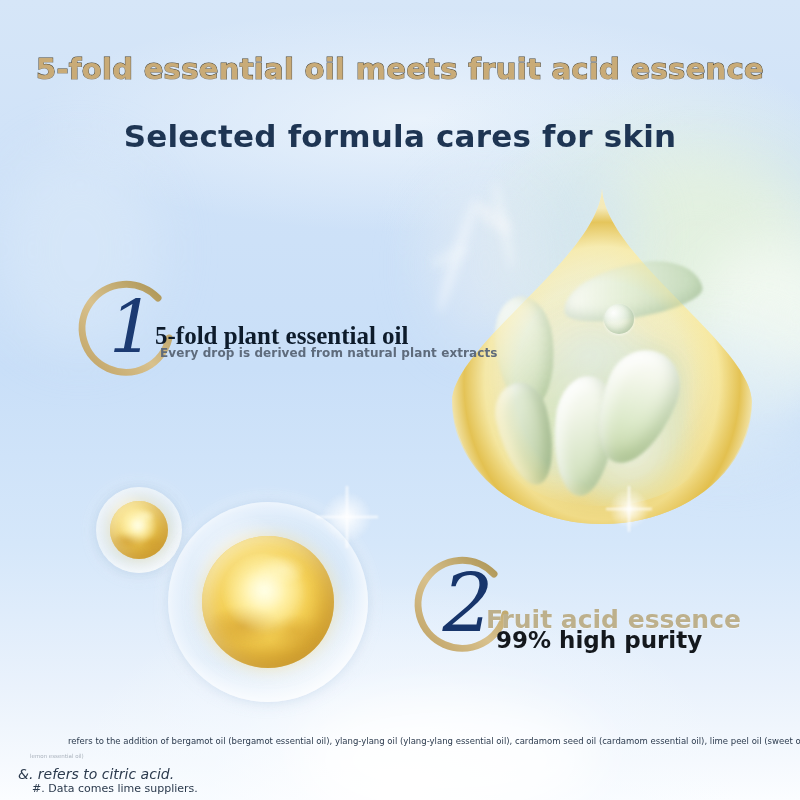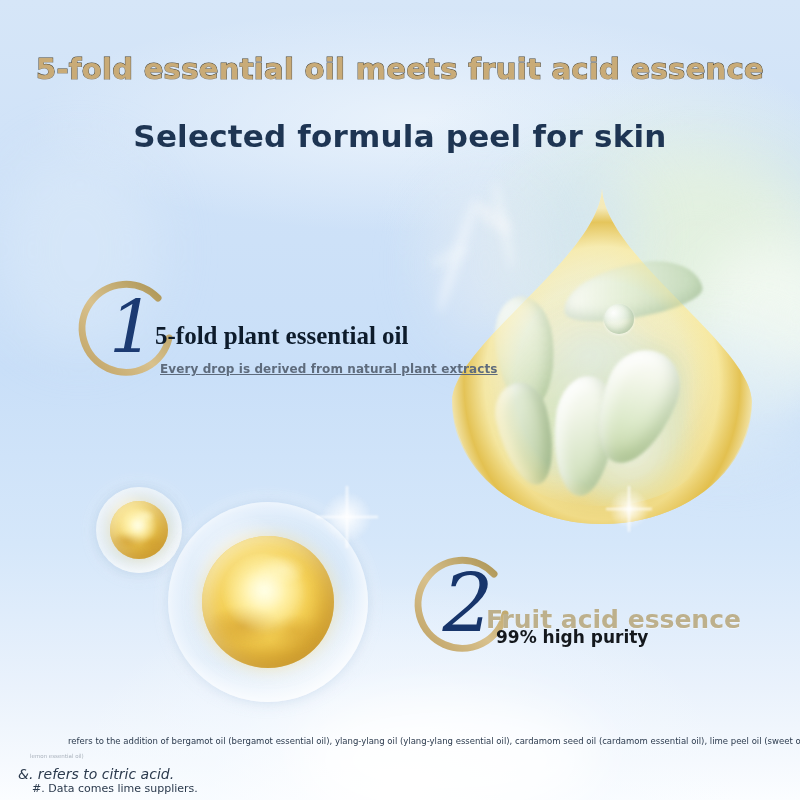--- a/index.html
+++ b/index.html
@@ -68,21 +68,21 @@
   .sec-title{
     position:absolute;font-size:25px;font-weight:bold;
     font-family:"DejaVu Sans",sans-serif;white-space:nowrap;
   }
   .sec-title.dark{color:#0d1b2b;}
   .sec-title.gold{color:#bdb08c;text-shadow:0 1px 1px rgba(255,255,255,.5);}
   .sec-sub{
     position:absolute;font-size:12px;font-weight:bold;color:#5e6b7c;
     font-family:"DejaVu Sans",sans-serif;white-space:nowrap;letter-spacing:.1px;
   }
-  .sec-sub.strong{font-size:17px;color:#14181d;letter-spacing:0;}
+  .sec-sub.strong{font-size:23px;color:#14181d;letter-spacing:0;}
 
   
   .droplet{position:absolute;left:452px;top:186px;width:300px;height:340px;}
   .droplet .shape{
     position:absolute;inset:0;
     background:
       radial-gradient(ellipse 120px 110px at 52% 62%, rgba(214,226,204,.95) 0%, rgba(224,233,212,.82) 42%, rgba(243,238,200,.55) 70%, rgba(250,238,170,.35) 100%),
       linear-gradient(160deg, rgba(255,255,255,.85) 0%, rgba(250,248,225,.6) 28%, rgba(243,226,140,.72) 62%, rgba(228,196,86,.8) 88%, rgba(236,214,130,.6) 100%);
     border-radius:50% 50% 50% 50% / 62% 62% 38% 38%;
     clip-path:path("M150 2 C152 70 300 160 300 216 C300 284 233 338 150 338 C67 338 0 284 0 216 C0 160 148 70 150 2 Z");
@@ -210,21 +210,21 @@
   <div class="blob b4"></div>
   <div class="blob b5"></div>
   <div class="blob b6"></div>
   <div class="blob b7"></div>
   <div class="stem s1"></div>
   <div class="stem s2"></div>
   <div class="stem s3"></div>
   <div class="stem s4"></div>
 
   <div class="headline">5-fold essential oil meets fruit acid essence</div>
-  <div class="subhead">Selected formula peel for skin</div>
+  <div class="subhead">Selected formula cares for skin</div>
 
   <div class="droplet">
     <div class="shape"></div>
     <div class="inner-blur"></div>
     <div class="pod leaf">
         <i></i>
       </div>
     <div class="pod p4">
         <i></i>
       </div>
@@ -249,21 +249,21 @@
           <stop offset="0%" stop-color="#bfa264"></stop>
           <stop offset="45%" stop-color="#d8c18d"></stop>
           <stop offset="100%" stop-color="#a8904f"></stop>
         </linearGradient>
       </defs>
       <path d="M86 26 A44 44 0 1 0 97 66" fill="none" stroke="url(#g1)" stroke-width="7" stroke-linecap="round"></path>
     </svg>
     <div class="num">1</div>
   </div>
   <div class="sec-title dark" style="left:155px;top:322px;font-family:Liberation Serif, serif;">5-fold plant essential oil</div>
-  <div class="sec-sub" style="left:160px;top:362px;text-decoration:underline;">Every drop is derived from natural plant extracts</div>
+  <div class="sec-sub" style="left:160px;top:346px;">Every drop is derived from natural plant extracts</div>
 
   <div class="bubble small-bubble">
     <div class="halo"></div>
     <div class="shell"></div>
     <div class="core"></div>
     <div class="swirl"></div>
     <div class="coreGloss"></div>
   </div>
   <div class="bubble big-bubble">
     <div class="halo"></div>

